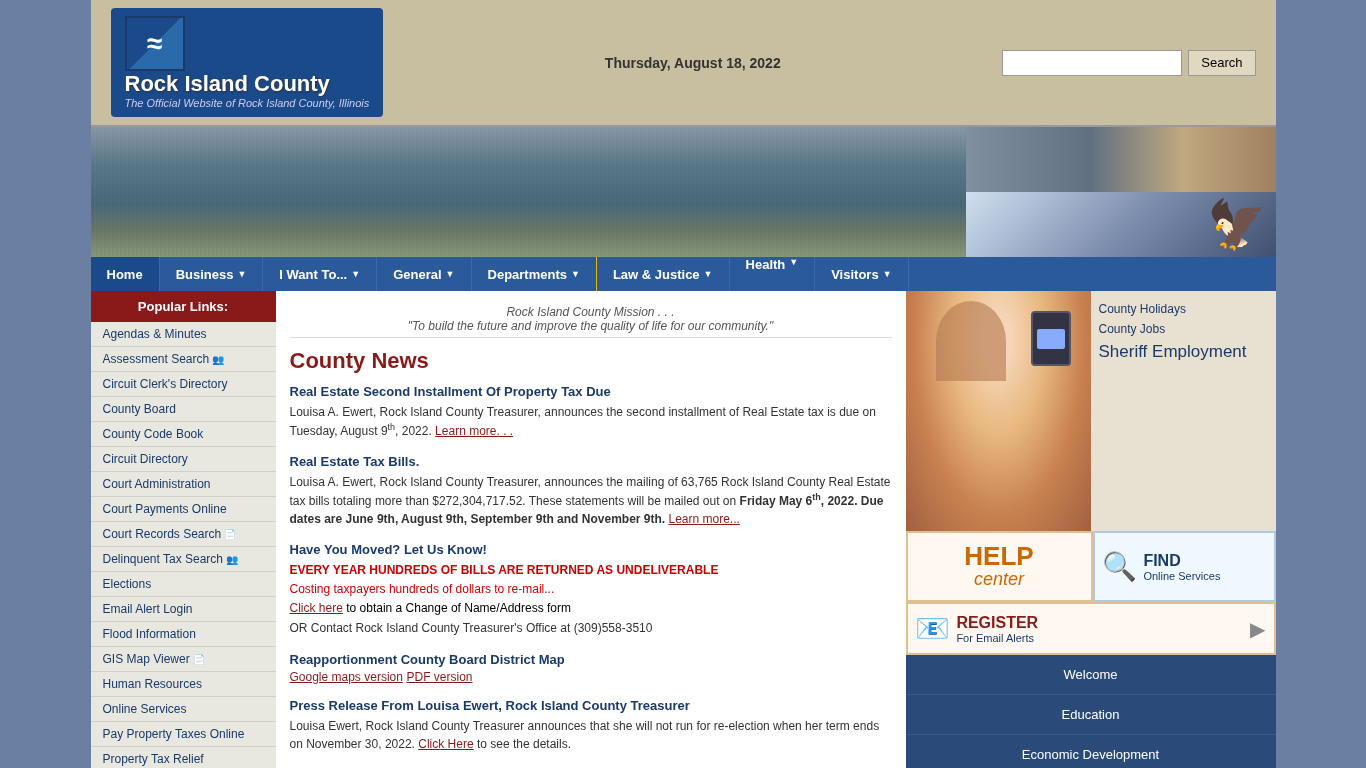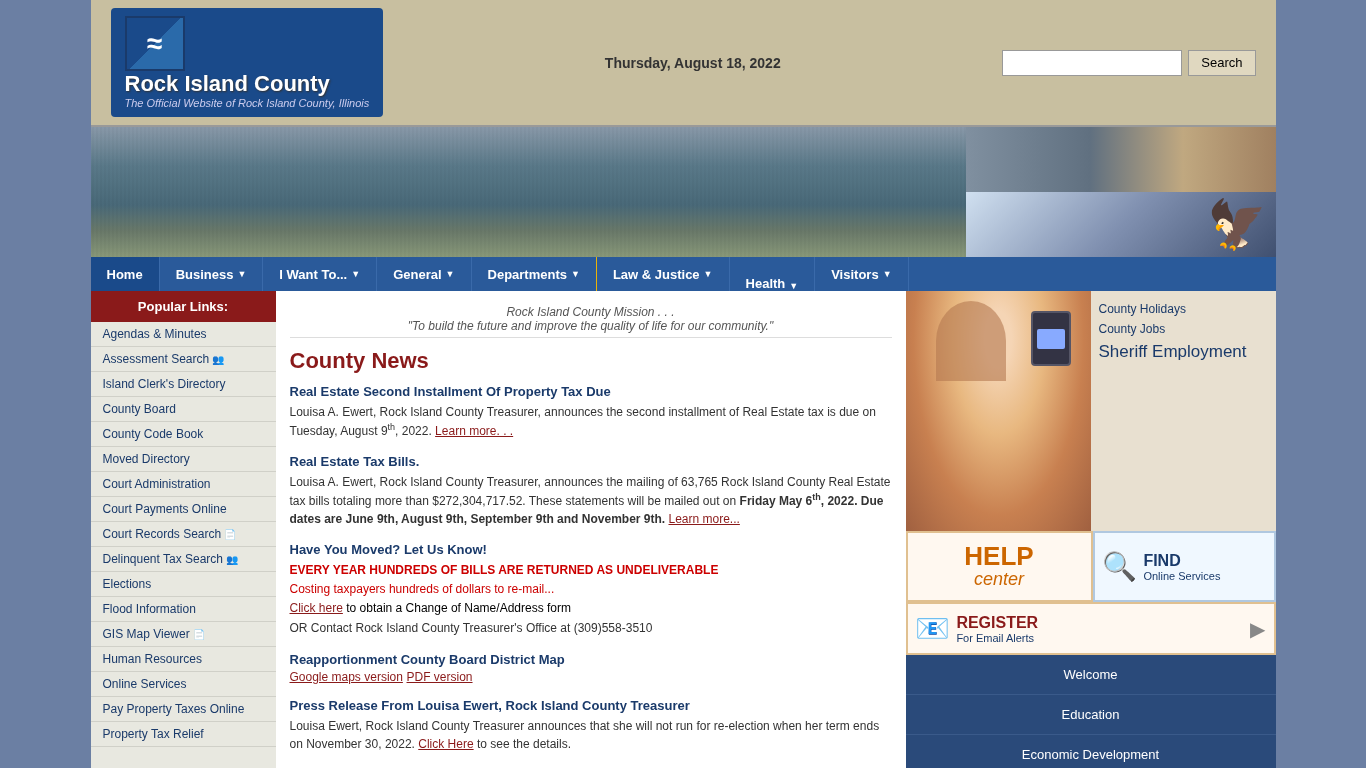--- a/index.html
+++ b/index.html
@@ -141,39 +141,40 @@
     </div>
   </div>
 
   <div id="nav" style="background:#2a5a9a; display:flex; align-items:stretch; height:34px;">
     <div class="nav-item active" style="display:flex; align-items:center; padding:0 16px; color:white; font-size:13px; font-weight:bold; cursor:pointer; border-right:1px solid #3a6aaa; background:#1a4a8a;">Home</div>
     <div class="nav-item" style="display:flex; align-items:center; gap:4px; padding:0 16px; color:white; font-size:13px; font-weight:bold; cursor:pointer; border-right:1px solid #3a6aaa;">Business <span style="font-size:9px;">▼</span></div>
     <div class="nav-item" style="display:flex; align-items:center; gap:4px; padding:0 16px; color:white; font-size:13px; font-weight:bold; cursor:pointer; border-right:1px solid #3a6aaa;">I Want To... <span style="font-size:9px;">▼</span></div>
     <div class="nav-item" style="display:flex; align-items:center; gap:4px; padding:0 16px; color:white; font-size:13px; font-weight:bold; cursor:pointer; border-right:1px solid #3a6aaa;">General <span style="font-size:9px;">▼</span></div>
     <div class="nav-item" style="display:flex; align-items:center; gap:4px; padding:0 16px; color:white; font-size:13px; font-weight:bold; cursor:pointer; border-right:1px solid #eab308;">Departments <span style="font-size:9px;">▼</span></div>
     <div class="nav-item" style="display:flex; align-items:center; gap:4px; padding:0 16px; color:white; font-size:13px; font-weight:bold; cursor:pointer; border-right:1px solid #3a6aaa;">Law &amp; Justice <span style="font-size:9px;">▼</span></div>
-    <div class="nav-item" style="display:flex; align-items:flex-end; gap:4px; padding:0 16px; color:white; font-size:13px; font-weight:bold; cursor:pointer; border-right:1px solid #3a6aaa;">Health <span style="font-size:9px;">▼</span></div>
+    <div class="nav-item" style="display:flex; align-items:flex-start; gap:4px; padding:0 16px; color:white; font-size:13px; font-weight:bold; cursor:pointer; border-right:1px solid #3a6aaa;">Health <span style="font-size:9px;">▼</span></div>
     <div class="nav-item" style="display:flex; align-items:center; gap:4px; padding:0 16px; color:white; font-size:13px; font-weight:bold; cursor:pointer; border-right:1px solid #3a6aaa;">Visitors <span style="font-size:9px;">▼</span></div>
   </div>
 
   <div id="main-layout" style="display:flex; background:#ddd; min-height:500px;">
 
     <div id="sidebar" style="width:185px; min-width:185px; background:#e8e8e0;">
       <div id="sidebar-title" style="background:#8a1a1a; color:white; padding:8px 12px; font-size:13px; font-weight:bold; text-align:center;">Popular Links:</div>
       <a class="sidebar-item" style="display:block; padding:5px 12px; border-bottom:1px solid #d0d0c8; color:#1a3a6a; font-size:12px; text-decoration:none; cursor:pointer;">Agendas &amp; Minutes</a>
       <a class="sidebar-item" style="display:block; padding:5px 12px; border-bottom:1px solid #d0d0c8; color:#1a3a6a; font-size:12px; text-decoration:none; cursor:pointer;">Assessment Search <span style="font-size:10px;">👥</span></a>
-      <a class="sidebar-item" style="display:block; padding:5px 12px; border-bottom:1px solid #d0d0c8; color:#1a3a6a; font-size:12px; text-decoration:none; cursor:pointer;">Island Clerk's Directory</a>
+      <a class="sidebar-item" style="display:block; padding:5px 12px; border-bottom:1px solid #d0d0c8; color:#1a3a6a; font-size:12px; text-decoration:none; cursor:pointer;">Circuit Clerk's Directory</a>
       <a class="sidebar-item" style="display:block; padding:5px 12px; border-bottom:1px solid #d0d0c8; color:#1a3a6a; font-size:12px; text-decoration:none; cursor:pointer;">County Board</a>
       <a class="sidebar-item" style="display:block; padding:5px 12px; border-bottom:1px solid #d0d0c8; color:#1a3a6a; font-size:12px; text-decoration:none; cursor:pointer;">County Code Book</a>
-      <a class="sidebar-item" style="display:block; padding:5px 12px; border-bottom:1px solid #d0d0c8; color:#1a3a6a; font-size:12px; text-decoration:none; cursor:pointer;">Moved Directory</a>
+      <a class="sidebar-item" style="display:block; padding:5px 12px; border-bottom:1px solid #d0d0c8; color:#1a3a6a; font-size:12px; text-decoration:none; cursor:pointer;">Circuit Directory</a>
       <a class="sidebar-item" style="display:block; padding:5px 12px; border-bottom:1px solid #d0d0c8; color:#1a3a6a; font-size:12px; text-decoration:none; cursor:pointer;">Court Administration</a>
       <a class="sidebar-item" style="display:block; padding:5px 12px; border-bottom:1px solid #d0d0c8; color:#1a3a6a; font-size:12px; text-decoration:none; cursor:pointer;">Court Payments Online</a>
       <a class="sidebar-item" style="display:block; padding:5px 12px; border-bottom:1px solid #d0d0c8; color:#1a3a6a; font-size:12px; text-decoration:none; cursor:pointer;">Court Records Search <span style="font-size:10px;">📄</span></a>
       <a class="sidebar-item" style="display:block; padding:5px 12px; border-bottom:1px solid #d0d0c8; color:#1a3a6a; font-size:12px; text-decoration:none; cursor:pointer;">Delinquent Tax Search <span style="font-size:10px;">👥</span></a>
       <a class="sidebar-item" style="display:block; padding:5px 12px; border-bottom:1px solid #d0d0c8; color:#1a3a6a; font-size:12px; text-decoration:none; cursor:pointer;">Elections</a>
+      <a class="sidebar-item" style="display:block; padding:5px 12px; border-bottom:1px solid #d0d0c8; color:#1a3a6a; font-size:12px; text-decoration:none; cursor:pointer;">Email Alert Login</a>
       <a class="sidebar-item" style="display:block; padding:5px 12px; border-bottom:1px solid #d0d0c8; color:#1a3a6a; font-size:12px; text-decoration:none; cursor:pointer;">Flood Information</a>
       <a class="sidebar-item" style="display:block; padding:5px 12px; border-bottom:1px solid #d0d0c8; color:#1a3a6a; font-size:12px; text-decoration:none; cursor:pointer;">GIS Map Viewer <span style="font-size:10px;">📄</span></a>
       <a class="sidebar-item" style="display:block; padding:5px 12px; border-bottom:1px solid #d0d0c8; color:#1a3a6a; font-size:12px; text-decoration:none; cursor:pointer;">Human Resources</a>
       <a class="sidebar-item" style="display:block; padding:5px 12px; border-bottom:1px solid #d0d0c8; color:#1a3a6a; font-size:12px; text-decoration:none; cursor:pointer;">Online Services</a>
       <a class="sidebar-item" style="display:block; padding:5px 12px; border-bottom:1px solid #d0d0c8; color:#1a3a6a; font-size:12px; text-decoration:none; cursor:pointer;">Pay Property Taxes Online</a>
       <a class="sidebar-item" style="display:block; padding:5px 12px; border-bottom:1px solid #d0d0c8; color:#1a3a6a; font-size:12px; text-decoration:none; cursor:pointer;">Property Tax Relief</a>
 
     </div>
 
     <div id="news-col" style="flex:1; background:white; padding:10px 14px;">

